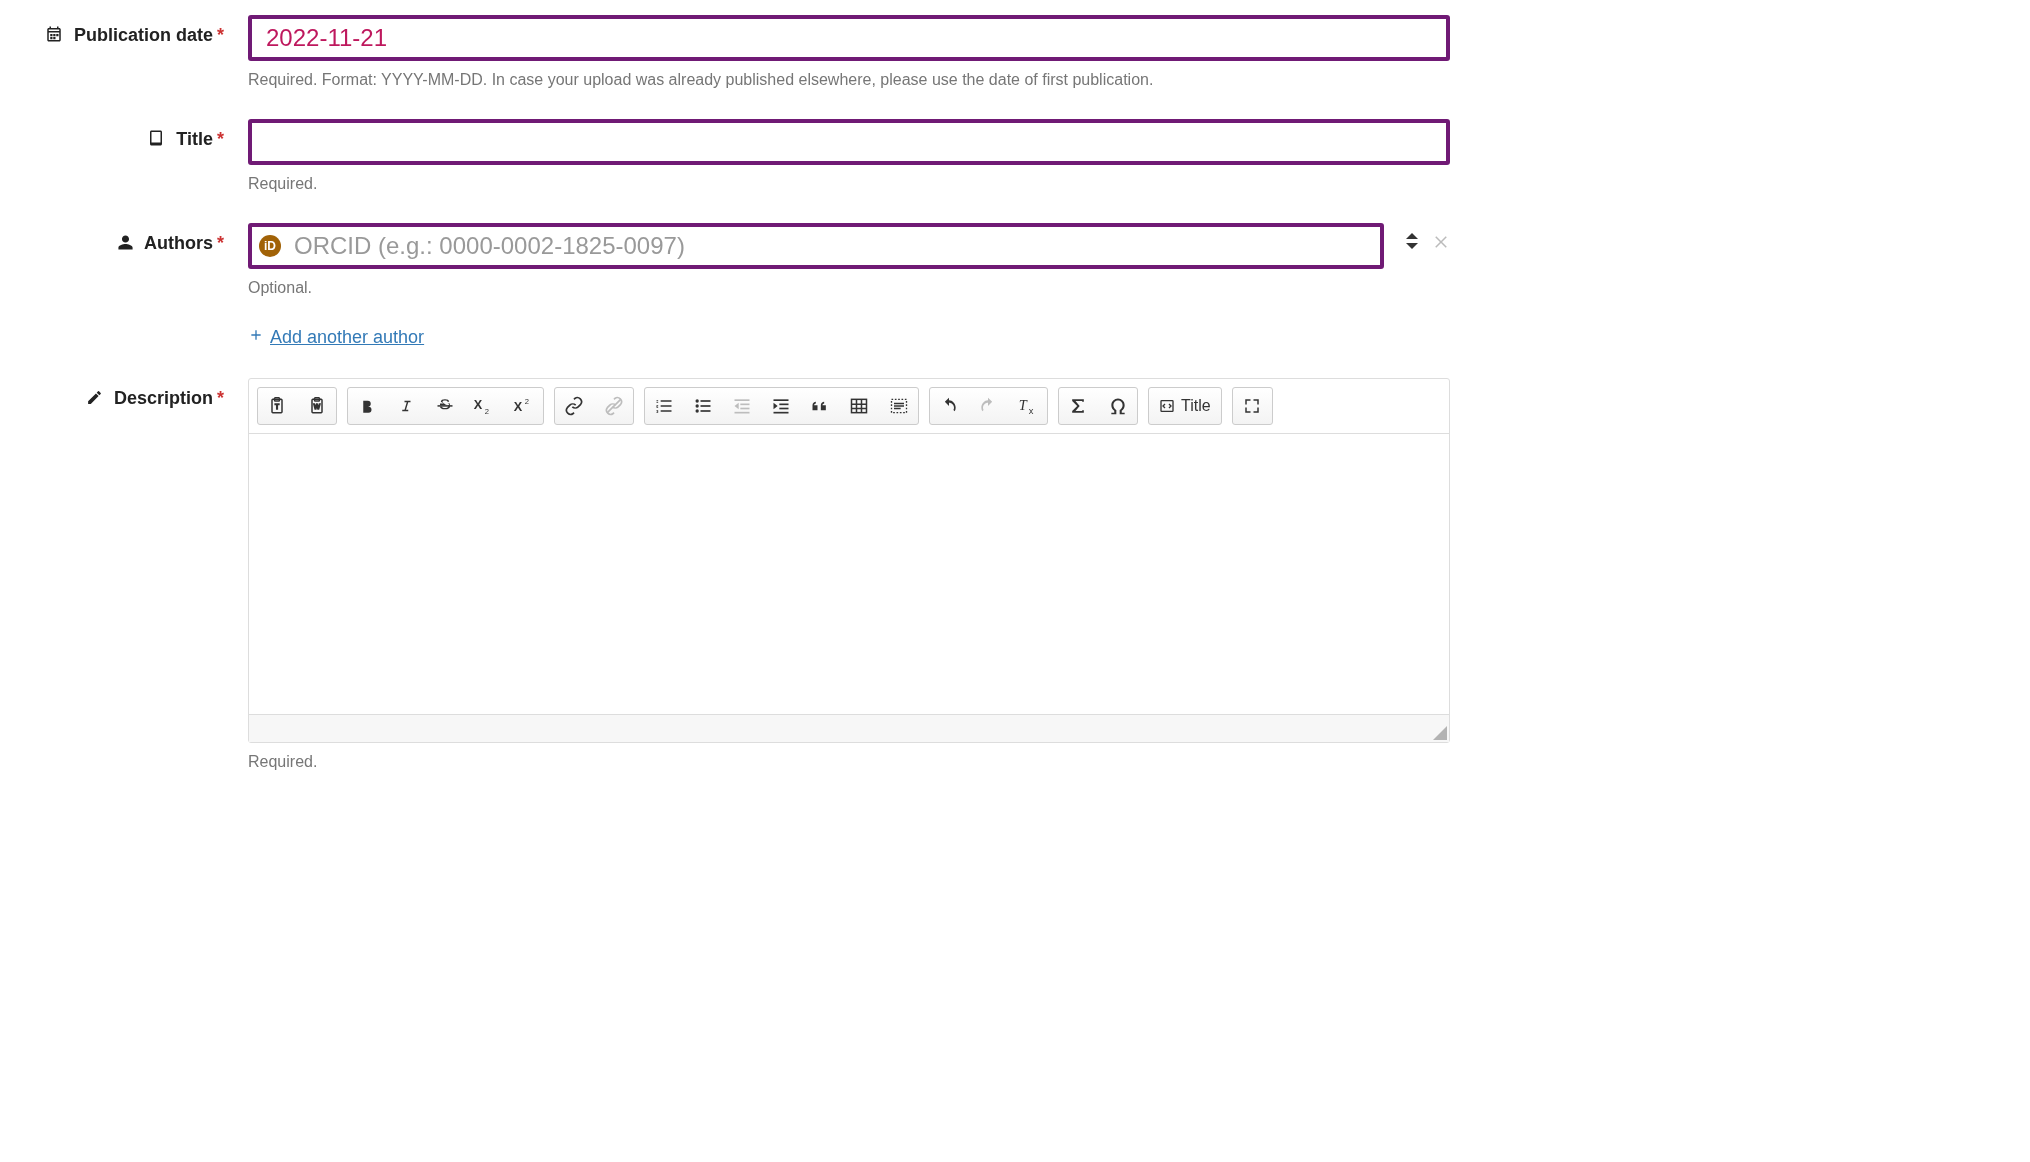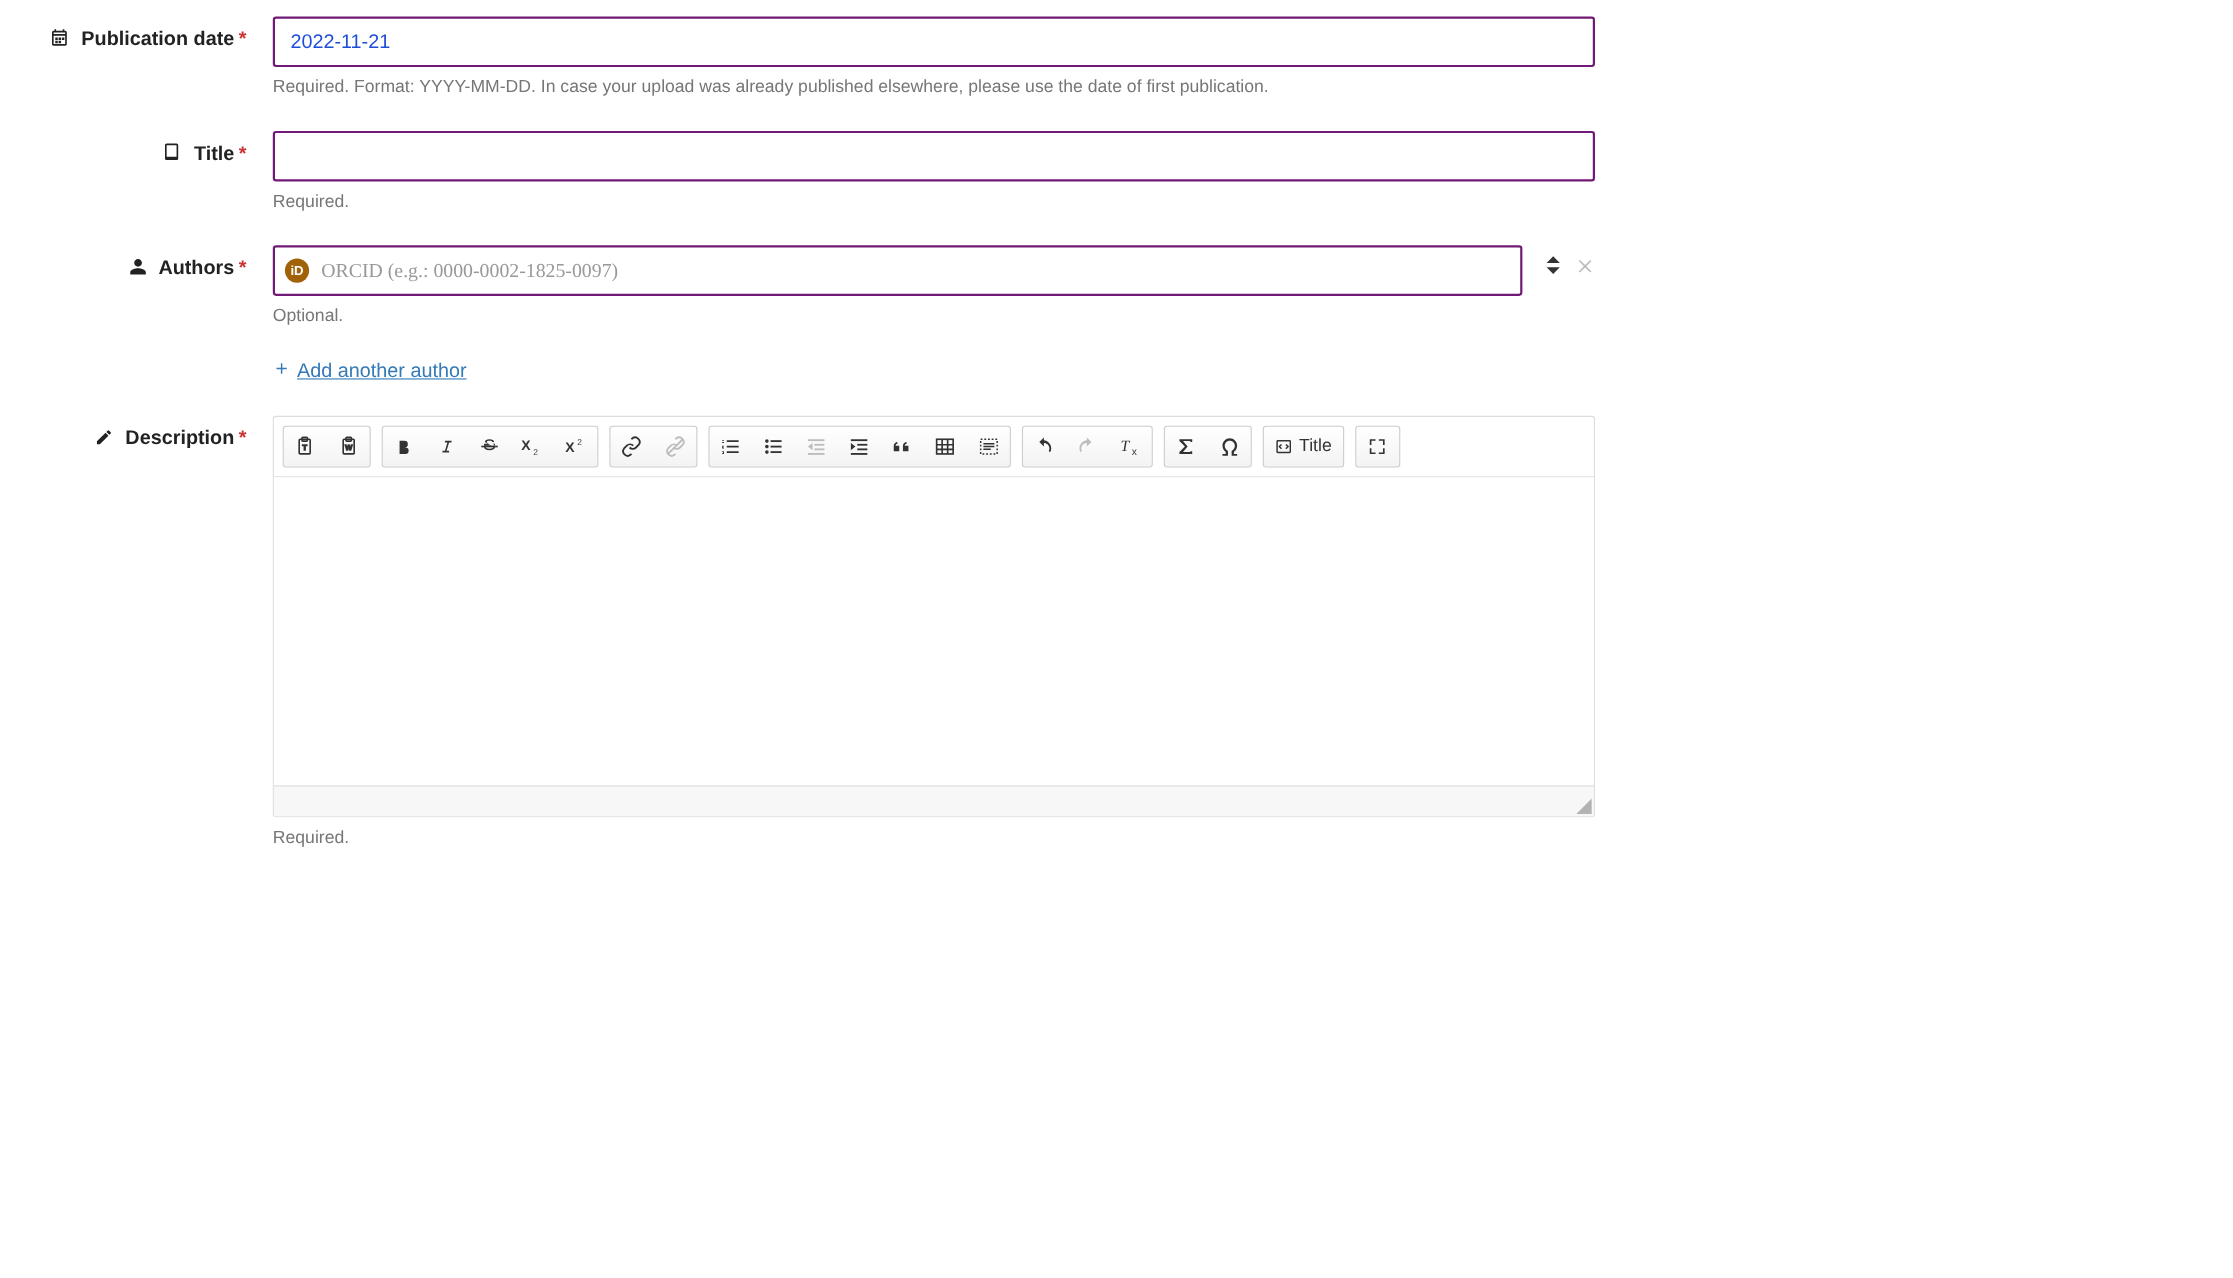--- a/index.html
+++ b/index.html
@@ -31,24 +31,24 @@
   .field-col { flex: 1; }
   .help {
     font-size: 16px;
     color: #767676;
     margin-top: 10px;
   }
   input.form-control {
     width: 100%;
     height: 46px;
     padding: 6px 14px;
-    font-size: 18px;
-    color: #1d4ed8;
+    font-size: 24px;
+    color: #be185d;
     background: #fff;
-    border: 2px solid #701a75;
+    border: 4px solid #701a75;
     border-radius: 3px;
   }
   input.form-control::placeholder { color: #999; }
   .authors-wrap {
     display: flex;
     align-items: flex-start;
     gap: 20px;
   }
   .authors-wrap .col { display:flex; flex-direction:column; }
   .authors-wrap .col-a { flex: 1; }
@@ -56,21 +56,21 @@
   .authors-wrap .col-c { flex: 1.08; }
   .orcid-wrap { position: relative; }
   .orcid-badge {
     position: absolute;
     left: 11px; top: 50%; transform: translateY(-50%);
     width: 22px; height: 22px; border-radius: 50%;
     background: #a16207;
     color: #fff; font-size: 12px; font-weight: 700;
     display: flex; align-items: center; justify-content: center;
   }
-  .orcid-wrap input { padding-left: 42px; font-family: Liberation Serif, serif; }
+  .orcid-wrap input { padding-left: 42px; }
   .row-actions {
     display: flex;
     gap: 12px;
     align-items: center;
     padding-top: 8px;
   }
   .row-actions .sort svg, .row-actions .remove svg { display:block; }
   .row-actions .sort { color: #333; cursor: pointer; }
   .row-actions .remove { color: #bbb; cursor: pointer; }
   .add-link {

